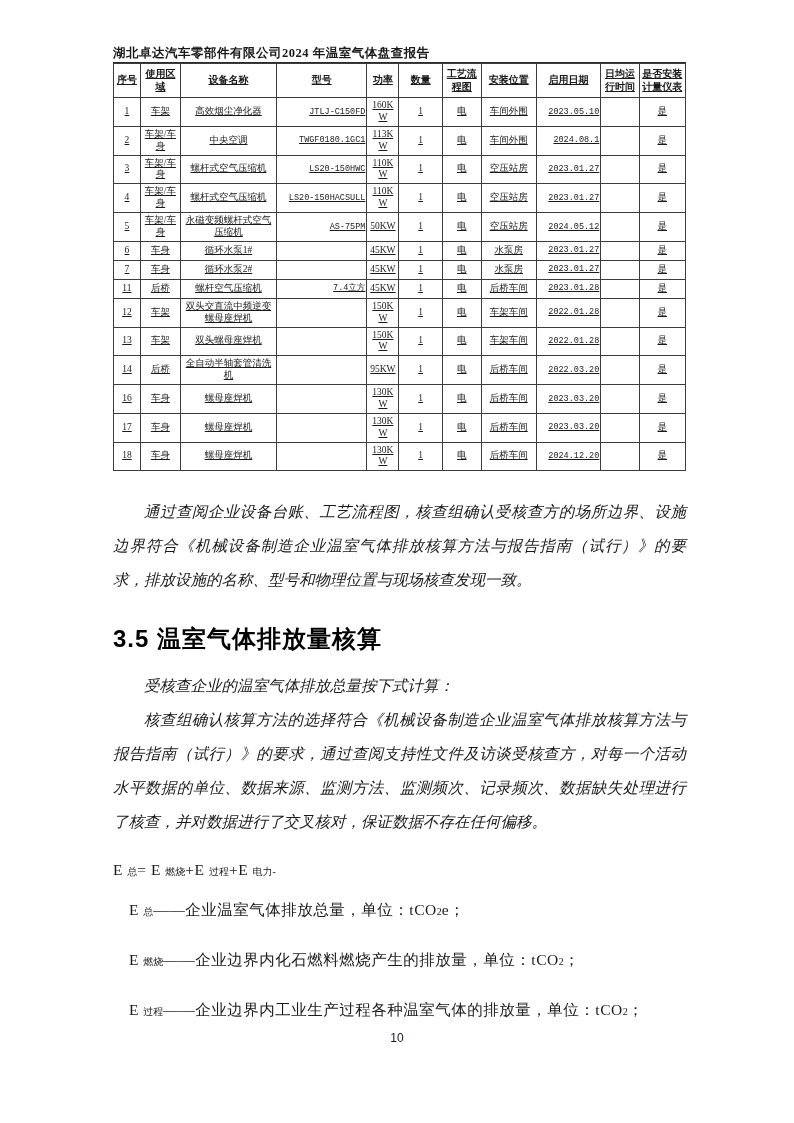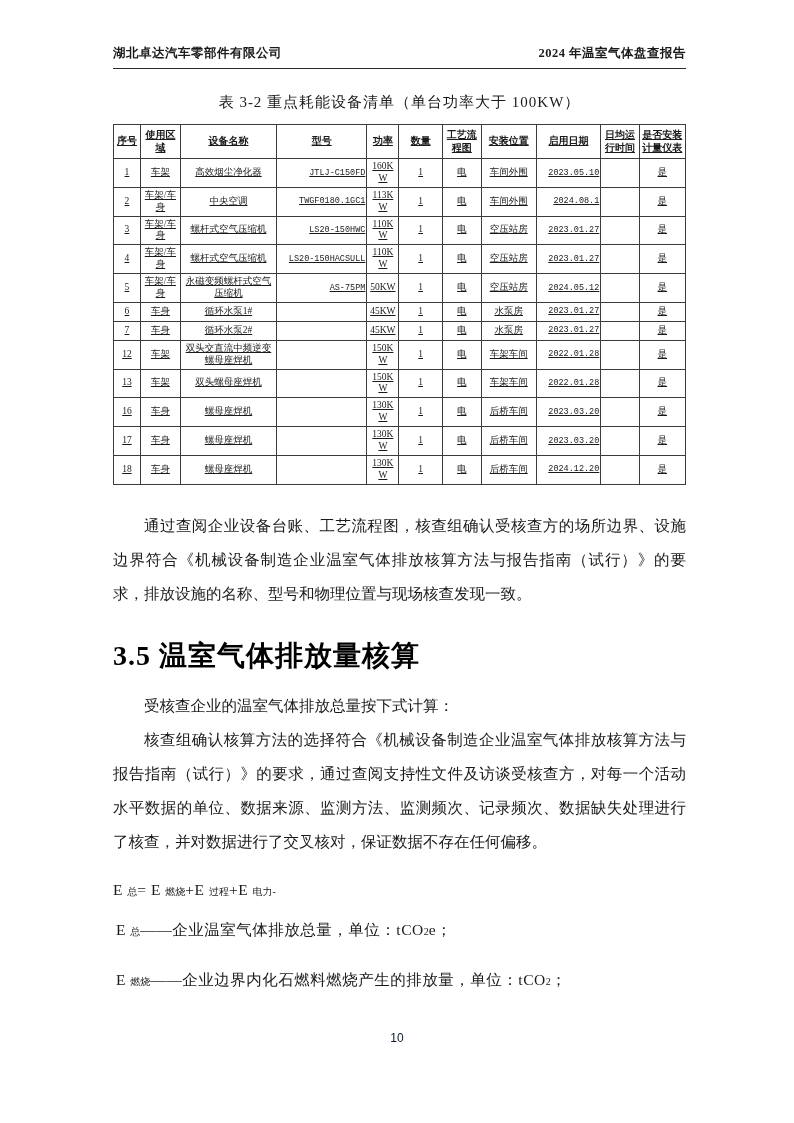--- a/index.html
+++ b/index.html
@@ -9,76 +9,75 @@
     margin:0 auto;
     background:#ffffff;
     font-family:"Liberation Serif","DejaVu Serif",serif;
     color:#1a1a1a;
     box-sizing:border-box;
     padding:45px 108px 0 113px;
     overflow:hidden;
   }
   
   .doc-header{
-    display:flex;justify-content:space-between;align-items:flex-end;
+    display:flex;align-items:flex-end;
     font-size:12.5px;font-weight:600;letter-spacing:.5px;
-    padding-bottom:6px;border-bottom:1.5px solid #2b2b2b;
+    padding-bottom:0;border-bottom:1.5px solid #2b2b2b;
   }
   
   .table-title{
     text-align:center;font-size:15px;margin:24px 0 12px 0;letter-spacing:1px;
   }
   
   table.equip{
     width:100%;border-collapse:collapse;table-layout:fixed;
     font-size:9.5px;line-height:1.25;text-decoration:underline;
   }
   table.equip th,table.equip td{
     border:1px solid #3c3c3c;text-align:center;vertical-align:middle;
     padding:2px 1px;overflow:hidden;word-break:break-all;
   }
   table.equip th{font-weight:700;font-size:10px;padding:4px 1px;}
   table.equip td{height:14px;color:#222;}
   table.equip td.mono{font-family:"Liberation Mono","DejaVu Sans Mono",monospace;font-size:8.5px;text-align:right;}
   
   .para{
     font-size:15.5px;line-height:34px;text-align:justify;
-    text-indent:2em;margin:0;
+    text-indent:2em;margin:0;font-style:italic;
   }
   .para-first{margin-top:24px;}
   .section-heading{
-    font-family:Liberation Serif, serif;
-    font-size:28px;font-weight:700;color:#000;
+    font-family:Liberation Sans, sans-serif;
+    font-size:24px;font-weight:700;color:#000;
     margin:26px 0 14px 0;letter-spacing:1px;
   }
   .formula-line{
     text-align:left;font-size:15.5px;margin:22px 0 10px 0;letter-spacing:.5px;
   }
   .sub{font-size:10px;letter-spacing:0;}
   .definitions{margin-top:14px;}
   .def-line{
-    font-size:15.5px;line-height:34px;margin:0 0 14px 3px;letter-spacing:.5px;
+    font-size:15.5px;line-height:34px;margin:0 0 14px 16px;letter-spacing:.5px;
   }
   .page-footer{
     position:absolute;left:0;right:0;bottom:78px;
     text-align:center;font-size:12px;color:#0f172a;
     font-family:"Liberation Sans","DejaVu Sans",sans-serif;
   }
 </style>
 </head>
 <body>
 
 <div class="page">
 
   <div class="doc-header">
     <span>湖北卓达汽车零部件有限公司</span>
     <span>2024 年温室气体盘查报告</span>
   </div>
 
-  <div class="table-title">表 3-2 重点耗能设备清单（单台功率大于 100KW）</div>
 
   <table class="equip">
     <colgroup>
         <col style="width: 4.7%;">
         <col style="width: 7%;">
         <col style="width: 16.8%;">
         <col style="width: 15.8%;">
         <col style="width: 5.6%;">
         <col style="width: 7.6%;">
         <col style="width: 6.8%;">
@@ -188,20 +187,33 @@
           <td class="mono"></td>
           <td>45KW</td>
           <td>1</td>
           <td>电</td>
           <td>水泵房</td>
           <td class="mono">2023.01.27</td>
           <td></td>
           <td>是</td>
         </tr>
         <tr>
+          <td>11</td>
+          <td>后桥</td>
+          <td>螺杆空气压缩机</td>
+          <td class="mono">7.4立方</td>
+          <td>45KW</td>
+          <td>1</td>
+          <td>电</td>
+          <td>后桥车间</td>
+          <td class="mono">2023.01.28</td>
+          <td></td>
+          <td>是</td>
+        </tr>
+        <tr>
           <td>12</td>
           <td>车架</td>
           <td>双头交直流中频逆变螺母座焊机</td>
           <td class="mono"></td>
           <td>150KW</td>
           <td>1</td>
           <td>电</td>
           <td>车架车间</td>
           <td class="mono">2022.01.28</td>
           <td></td>
@@ -214,20 +226,33 @@
           <td class="mono"></td>
           <td>150KW</td>
           <td>1</td>
           <td>电</td>
           <td>车架车间</td>
           <td class="mono">2022.01.28</td>
           <td></td>
           <td>是</td>
         </tr>
         <tr>
+          <td>14</td>
+          <td>后桥</td>
+          <td>全自动半轴套管清洗机</td>
+          <td class="mono"></td>
+          <td>95KW</td>
+          <td>1</td>
+          <td>电</td>
+          <td>后桥车间</td>
+          <td class="mono">2022.03.20</td>
+          <td></td>
+          <td>是</td>
+        </tr>
+        <tr>
           <td>16</td>
           <td>车身</td>
           <td>螺母座焊机</td>
           <td class="mono"></td>
           <td>130KW</td>
           <td>1</td>
           <td>电</td>
           <td>后桥车间</td>
           <td class="mono">2023.03.20</td>
           <td></td>
@@ -268,17 +293,18 @@
 
   <p class="para">受核查企业的温室气体排放总量按下式计算：</p>
 
   <p class="para">核查组确认核算方法的选择符合《机械设备制造企业温室气体排放核算方法与报告指南（试行）》的要求，通过查阅支持性文件及访谈受核查方，对每一个活动水平数据的单位、数据来源、监测方法、监测频次、记录频次、数据缺失处理进行了核查，并对数据进行了交叉核对，保证数据不存在任何偏移。</p>
 
   <div class="formula-line"><span>E </span><span class="sub">总</span><span>= E </span><span class="sub">燃烧</span><span>+E </span><span class="sub">过程</span><span>+E </span><span class="sub">电力-</span></div>
 
   <div class="definitions">
       <div class="def-line"><span>E </span><span class="sub">总</span><span>——企业温室气体排放总量，单位：tCO</span><span class="sub">2</span><span>e；</span></div>
       <div class="def-line"><span>E </span><span class="sub">燃烧</span><span>——企业边界内化石燃料燃烧产生的排放量，单位：tCO</span><span class="sub">2</span><span>；</span></div>
+      <div class="def-line"><span>E </span><span class="sub">过程</span><span>——企业边界内工业生产过程各种温室气体的排放量，单位：tCO</span><span class="sub">2</span><span>；</span></div>
     </div>
 
   <div class="page-footer">10</div>
 
 </div>
 
 </body></html>

